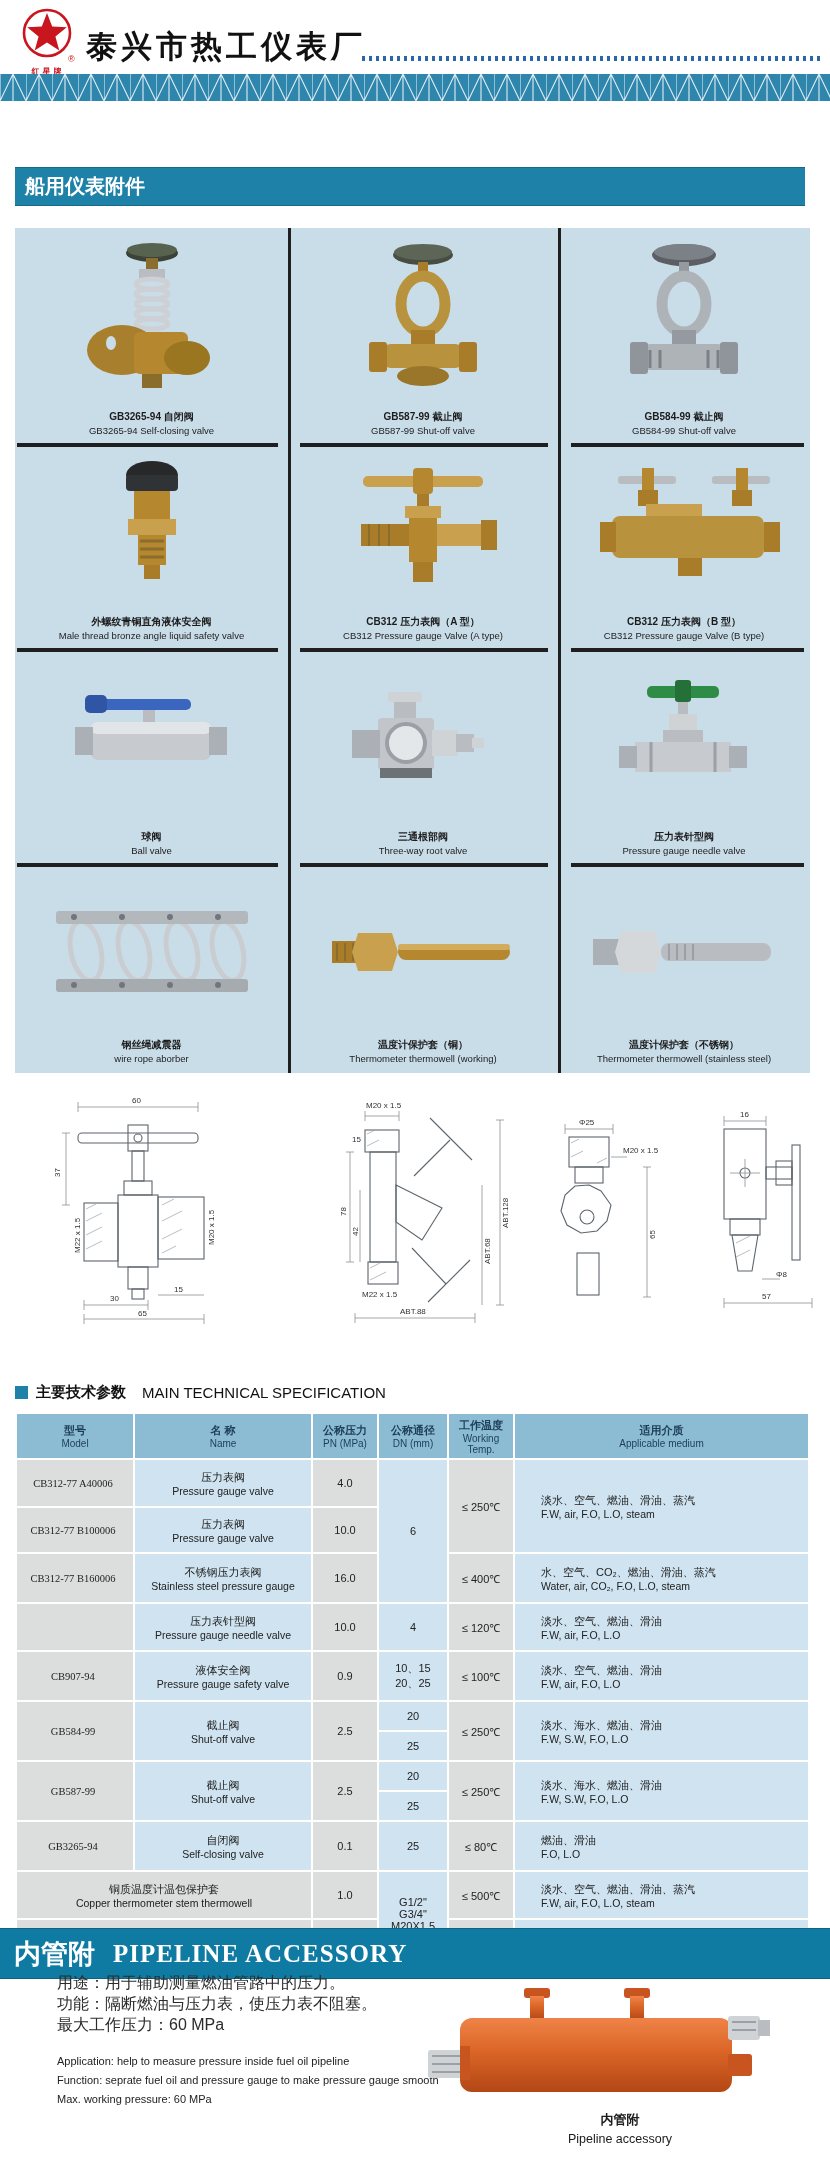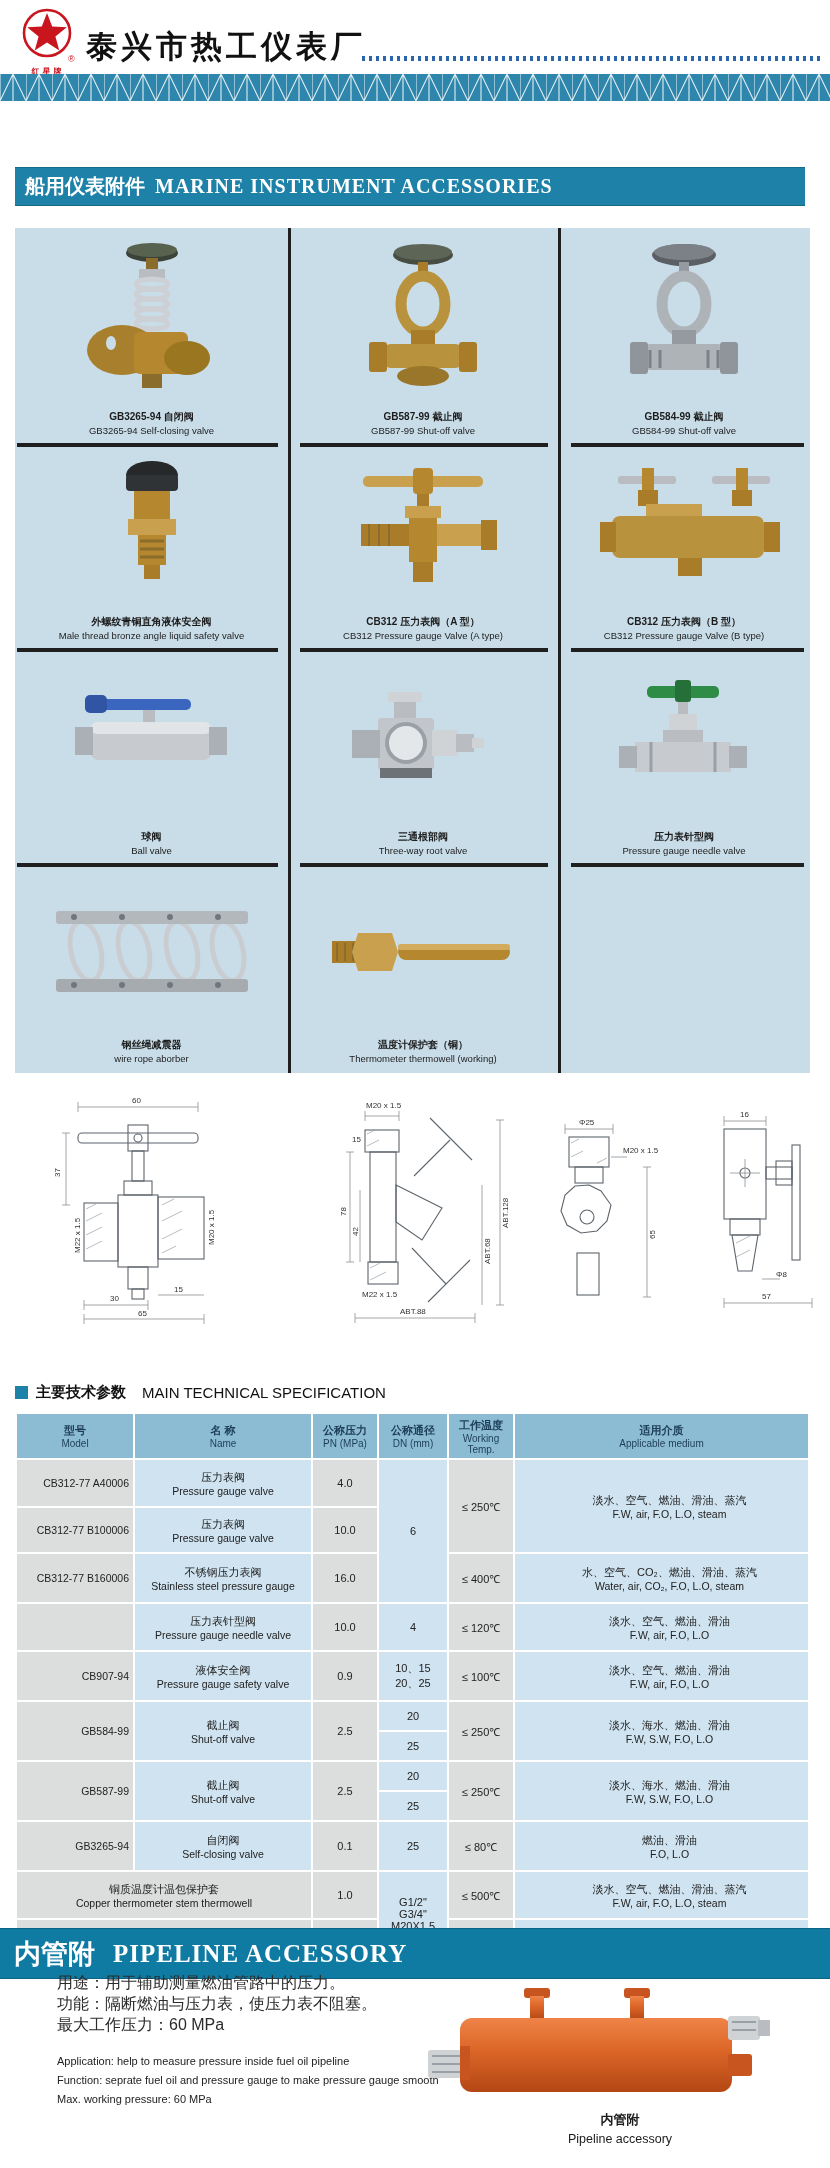--- a/index.html
+++ b/index.html
@@ -53,22 +53,22 @@
   .spec-head .zh{font-size:15px;font-weight:bold;color:#111;margin-right:16px;}
   .spec-head .en{font-size:15px;color:#111;}
 
   
   .spec{position:absolute;left:15px;top:1412px;}
   .spec table{table-layout:fixed;border-spacing:2px;border-collapse:separate;width:795px;background:#fff;}
   .spec td{text-align:center;vertical-align:middle;font-size:11px;color:#222;padding:2px 4px;}
   .spec td.th{background:#8cbcd4;color:#1d3d57;font-weight:bold;}
   .spec td.g{background:#dcdddd;}
   .spec td.b{background:#cfe3f0;}
-  .spec td.left{text-align:center;padding-left:20px;}
-  .spec td.model{text-align:right;padding-left:0;font-size:10.5px;}
+  .spec td.left{text-align:left;padding-left:26px;}
+  .spec td.model{text-align:center;padding-left:0;font-size:10.5px;font-family:Liberation Serif, serif;}
   .en2{font-size:10.5px;font-weight:normal;}
   .zh2{font-size:11px;}
   .th .en2{font-size:10px;}
   tr.h40>td{height:40px;} tr.h42>td{height:42px;} tr.h44>td{height:44px;} tr.h54>td{height:54px;}
   td.splitcell{padding:0;}
   .sp{display:flex;flex-direction:column;height:100%;}
   .sp>div{flex:1;display:flex;align-items:center;justify-content:center;}
   .sp>div:first-child{border-bottom:2px solid #fff;}
 
   
@@ -98,21 +98,20 @@
       <pattern id="tr" width="26" height="27" patternUnits="userSpaceOnUse">
         <rect width="26" height="27" fill="#2e86ad"></rect>
         <path d="M0 27 L13 0 L26 27 M13 0 L13 27 M0 0 L0 27" stroke="#ffffff" stroke-width="1.1" fill="none" opacity=".85"></path>
       </pattern>
     </defs>
     <rect width="830" height="27" fill="url(#tr)"></rect>
   </svg>
 
   <div class="banner sec1">
     <span class="zh">船用仪表附件</span>
-    <span class="en">MARINE INSTRUMENT ACCESSORIES</span>
   </div>
 
   <div class="grid">
 
     <div class="cell">
       <div class="img">
           <svg width="150" height="158" viewBox="0 0 150 158">
         <ellipse cx="75" cy="13" rx="26" ry="9" fill="#3c4238"></ellipse>
             <ellipse cx="75" cy="10" rx="25" ry="7" fill="#57624f"></ellipse>
         <rect x="69" y="18" width="12" height="12" fill="#8a6d2c"></rect>
@@ -334,20 +333,34 @@
         <rect x="80" y="35" width="112" height="16" rx="8" fill="#b5882f"></rect>
         <rect x="80" y="35" width="112" height="6" rx="3" fill="#d2ab5c"></rect>
       </svg>
         </div>
       <div class="cap">
           <div class="cz">温度计保护套（铜）</div>
       <div class="ce">Thermometer thermowell (working)</div>
         </div>
     </div>
 
+    <div class="cell">
+      <div class="img">
+          <svg width="210" height="85" viewBox="0 0 210 85">
+        <rect x="14" y="30" width="28" height="26" fill="#aab0b5"></rect>
+        <polygon points="42,22 76,22 82,43 76,64 42,64 36,43" fill="#d4d8db"></polygon>
+        <rect x="82" y="34" width="110" height="18" rx="8" fill="#b9bdc1"></rect>
+        <path d="M90 35 v16 M98 35 v16 M106 35 v16 M114 35 v16" stroke="#9aa0a5" stroke-width="2"></path>
+      </svg>
+        </div>
+      <div class="cap">
+          <div class="cz">温度计保护套（不锈钢）</div>
+      <div class="ce">Thermometer thermowell (stainless steel)</div>
+        </div>
+    </div>
 
     <div class="vdiv" style="left:273px;"></div>
     <div class="vdiv" style="left:543px;"></div>
     <div class="hseg" style="top:215px;left:2px;width:261px;"></div>
     <div class="hseg" style="top:215px;left:285px;width:248px;"></div>
     <div class="hseg" style="top:215px;left:556px;width:233px;"></div>
     <div class="hseg" style="top:420px;left:2px;width:261px;"></div>
     <div class="hseg" style="top:420px;left:285px;width:248px;"></div>
     <div class="hseg" style="top:420px;left:556px;width:233px;"></div>
     <div class="hseg" style="top:635px;left:2px;width:261px;"></div>

